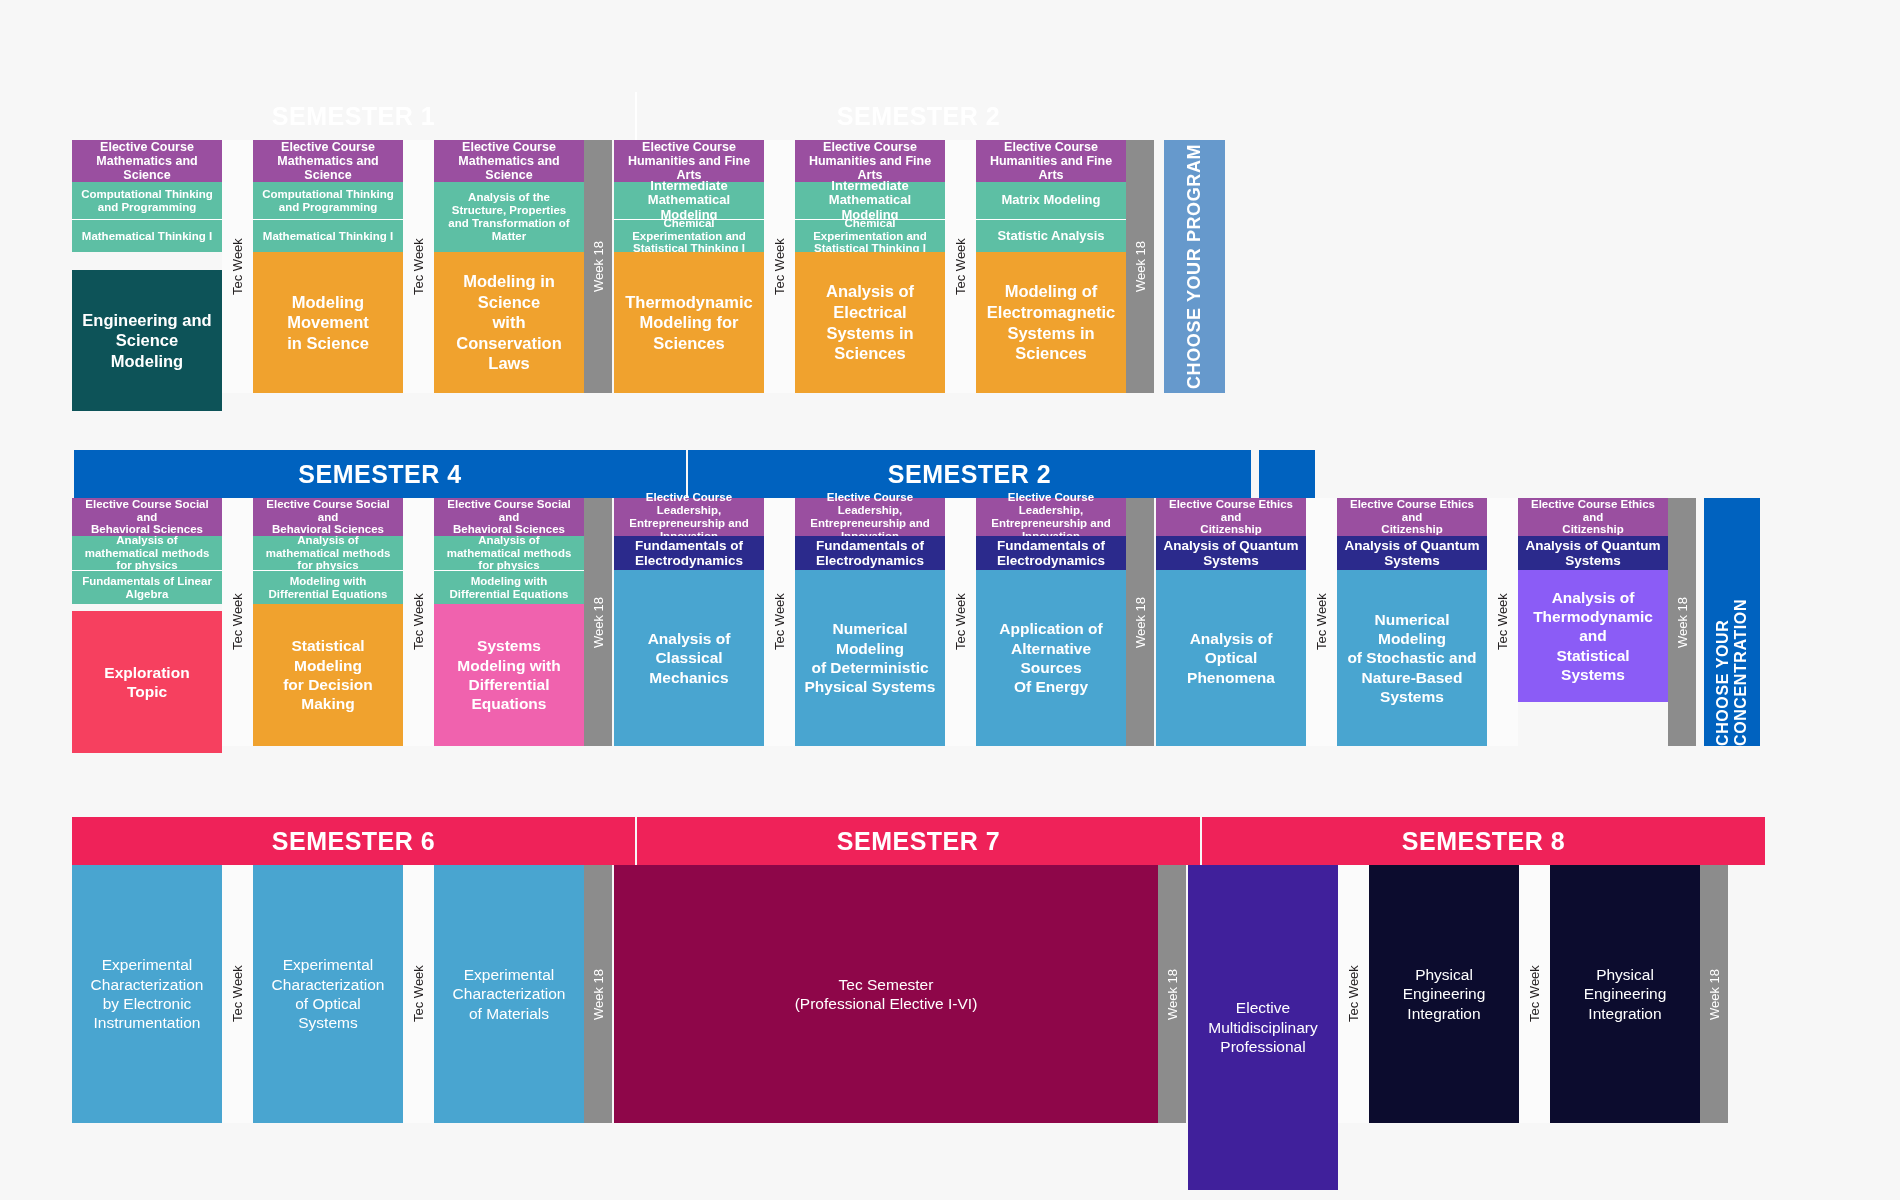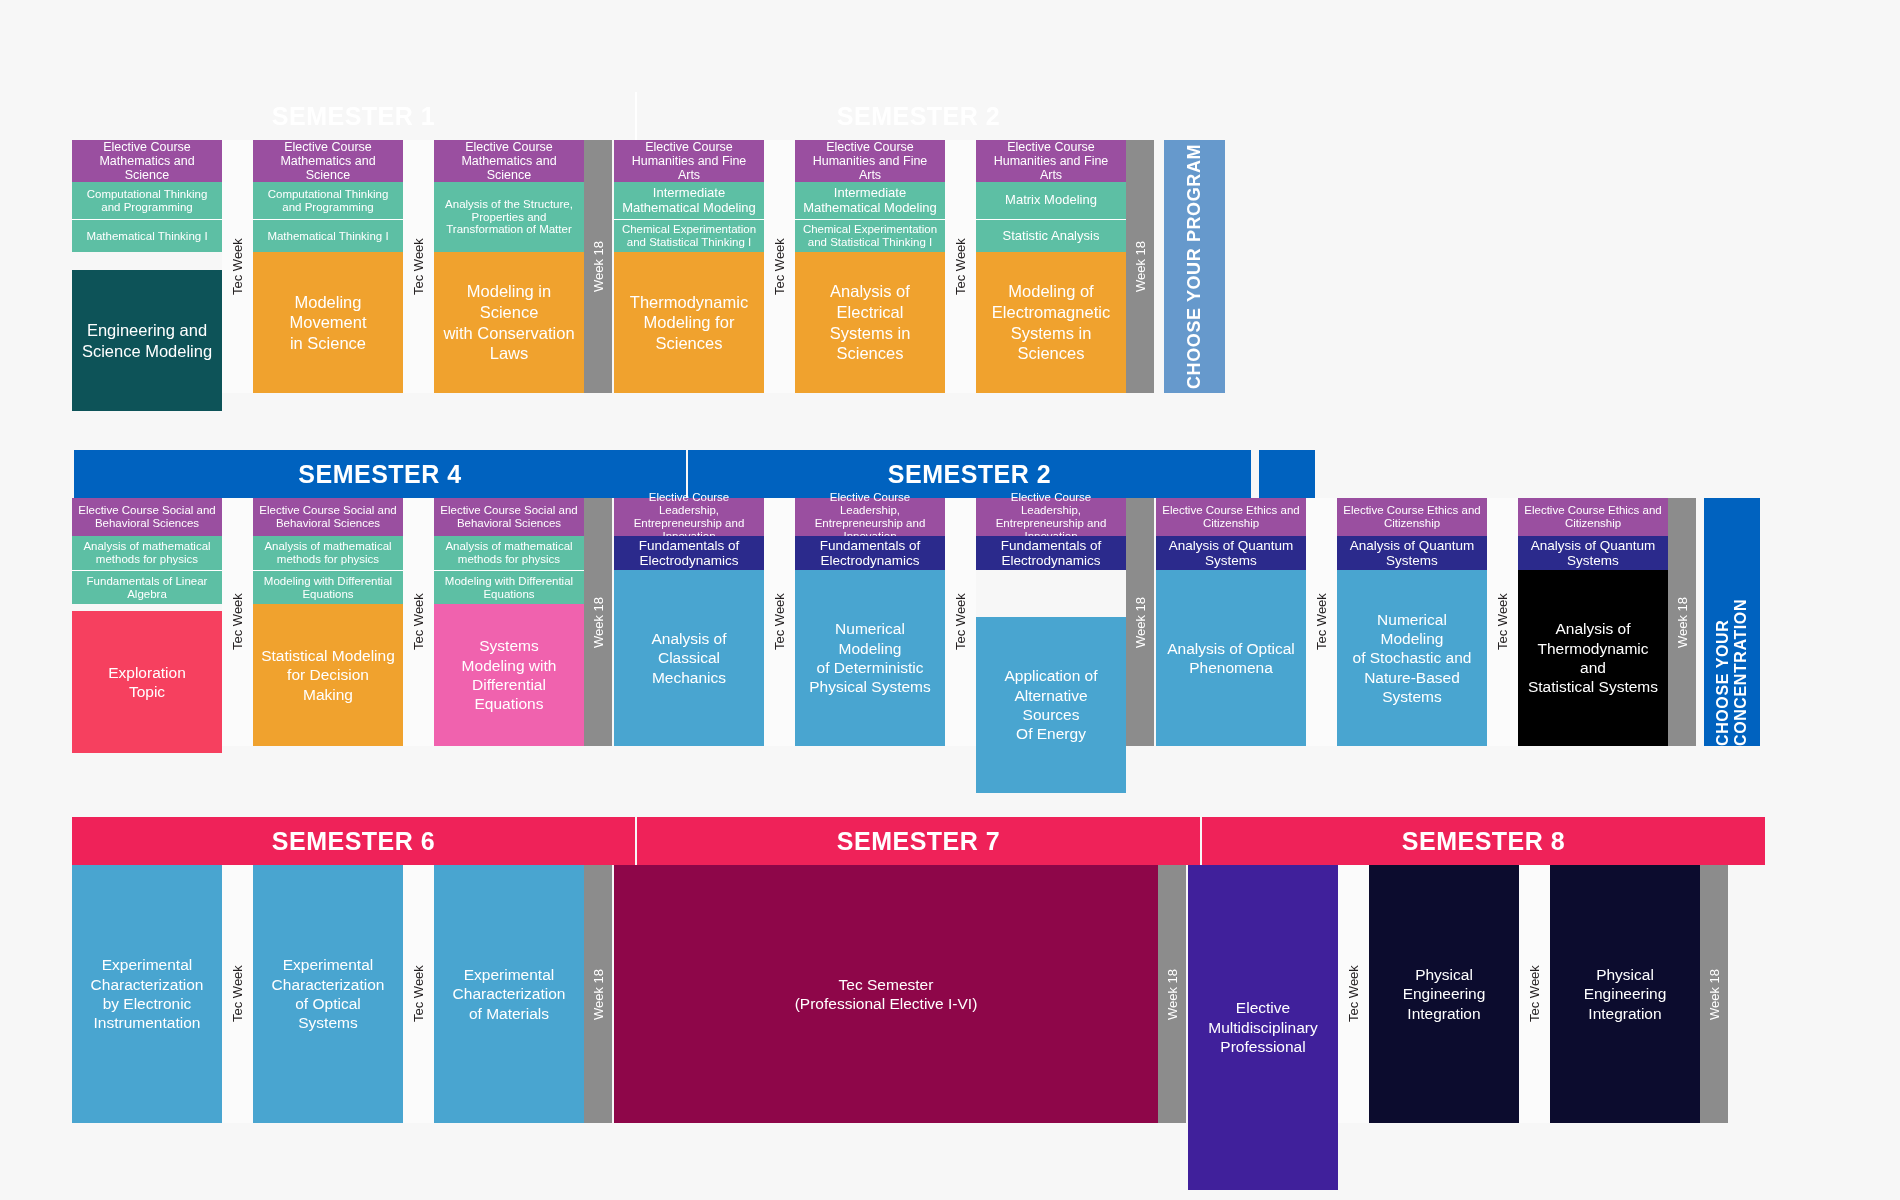--- a/index.html
+++ b/index.html
@@ -21,20 +21,21 @@
     display: flex;
     align-items: center;
     justify-content: center;
     font-size: 25px;
     height: 48px;
   }
 
   .col {
     display: flex;
     flex-direction: column;
+    font-weight: bold;
   }
 
   .cell {
     color: #ffffff;
     display: flex;
     align-items: center;
     justify-content: center;
     text-align: center;
     line-height: 1.12;
     padding: 3px 6px;
@@ -201,21 +202,21 @@
       <div class="col" style="width:150px;">
         <div class="cell elective small" style="height:38px;">Elective Course Leadership,<br>Entrepreneurship and<br>Innovation</div>
         <div class="cell navy" style="height:34px;">Fundamentals of Electrodynamics</div>
         <div class="main-course sm" style="height: 176px; background: rgb(73, 165, 208);">Numerical Modeling<br>of Deterministic<br>Physical Systems</div>
       </div>
       <div class="vweek tecweek" style="width:31px; height:248px;">Tec Week</div>
 
       <div class="col" style="width:150px;">
         <div class="cell elective small" style="height:38px;">Elective Course Leadership,<br>Entrepreneurship and<br>Innovation</div>
         <div class="cell navy" style="height:34px;">Fundamentals of Electrodynamics</div>
-        <div class="main-course sm" style="height: 176px; background: rgb(73, 165, 208); margin-top: 47px;">Application of<br>Alternative Sources<br>Of Energy</div>
+        <div class="main-course sm" style="height: 176px; background: rgb(73, 165, 208);">Application of<br>Alternative Sources<br>Of Energy</div>
       </div>
       <div class="vweek week18" style="width:28px; height:248px;">Week 18</div>
       <div style="width:2px;"></div>
 
       <div class="col" style="width:150px;">
         <div class="cell elective small" style="height:38px;">Elective Course Ethics and<br>Citizenship</div>
         <div class="cell navy" style="height:34px;">Analysis of Quantum Systems</div>
         <div class="main-course sm" style="height: 176px; background: rgb(73, 165, 208);">Analysis of Optical<br>Phenomena</div>
       </div>
       <div class="vweek tecweek" style="width:31px; height:248px;">Tec Week</div>
@@ -223,21 +224,21 @@
       <div class="col" style="width:150px;">
         <div class="cell elective small" style="height:38px;">Elective Course Ethics and<br>Citizenship</div>
         <div class="cell navy" style="height:34px;">Analysis of Quantum Systems</div>
         <div class="main-course sm" style="height: 176px; background: rgb(73, 165, 208);">Numerical Modeling<br>of Stochastic and<br>Nature-Based<br>Systems</div>
       </div>
       <div class="vweek tecweek" style="width:31px; height:248px;">Tec Week</div>
 
       <div class="col" style="width:150px;">
         <div class="cell elective small" style="height:38px;">Elective Course Ethics and<br>Citizenship</div>
         <div class="cell navy" style="height:34px;">Analysis of Quantum Systems</div>
-        <div class="main-course sm" style="height: 176px; background: #000000;">Analysis of<br>Thermodynamic and<br>Statistical Systems</div>
+        <div class="main-course sm" style="height: 132px; background: #8b5cf6;">Analysis of<br>Thermodynamic and<br>Statistical Systems</div>
       </div>
       <div class="vweek week18" style="width:28px; height:248px;">Week 18</div>
 
       <div style="width:8px;"></div>
       <div class="vside" style="width:56px; height:248px; background:#0062bf; font-size:16px;">CHOOSE YOUR CONCENTRATION</div>
     </div>
   </div>
 
   <div style="position:absolute; left:72px; top:817px;">
     <div class="row">

